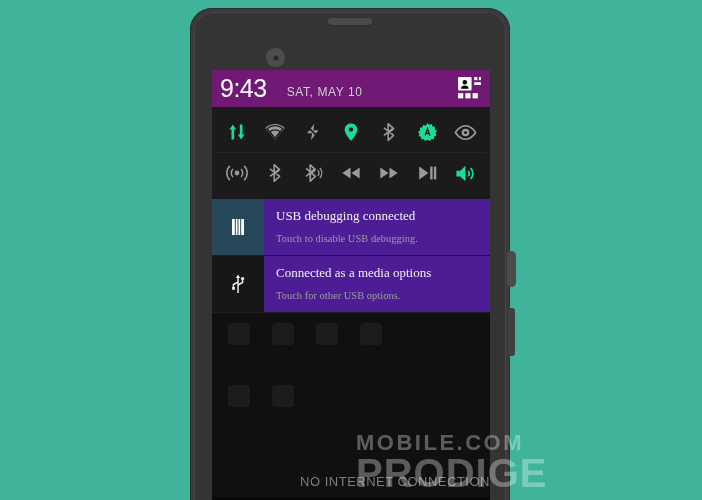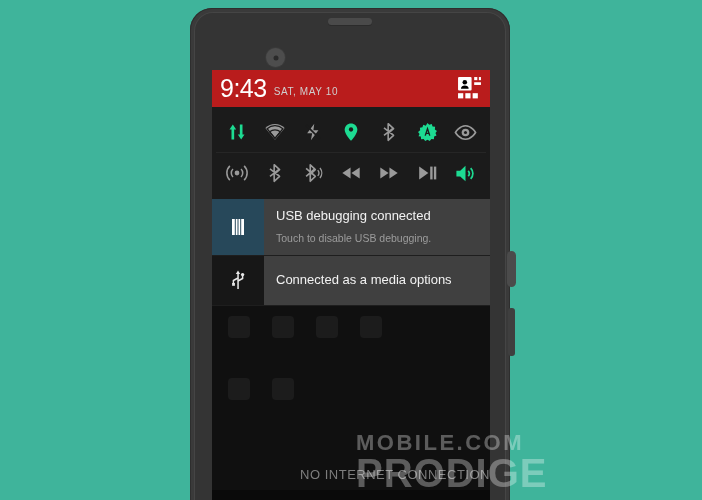--- a/index.html
+++ b/index.html
@@ -74,38 +74,38 @@
     position: absolute;
     left: 22px; top: 62px;
     width: 278px; height: 438px;
     background: #0a0a0a;
     overflow: hidden;
   }
 
   
   #status-bar {
     height: 37px;
-    background: #b91c1c;
+    background: #701a75;
     display: flex;
     align-items: center;
     padding: 0 8px 0 8px;
     position: relative;
   }
   #clock-time {
     color: #fff;
     font-size: 25px;
     font-weight: 300;
     letter-spacing: -0.5px;
     line-height: 1;
   }
   #clock-date {
     color: #cfcfcf;
-    font-size: 10px;
+    font-size: 12px;
     letter-spacing: 0.6px;
-    margin-left: 7px;
+    margin-left: 20px;
     padding-top: 6px;
   }
   #status-right { margin-left: auto; display: flex; align-items: center; }
   #settings-icon-btn { width: 25px; height: 25px; display:block; }
 
   
   #quick-settings { background: #1b1b1b; padding: 5px 0 6px 0; }
   .qs-row {
     display: flex;
     justify-content: space-around;
@@ -130,23 +130,23 @@
   }
   .notif-icon-box {
     width: 52px;
     display: flex; align-items: center; justify-content: center;
     flex: 0 0 52px;
   }
   .notif-icon-box.teal { background: #27485a; }
   .notif-icon-box.plain { background: #171717; }
   .notif-body {
     flex: 1;
-    background: #404040;
+    background: #4c1d95;
     padding: 9px 10px 9px 12px;
-    display: flex; flex-direction: column; justify-content: center;
+    display: flex; flex-direction: column; justify-content: center; font-family: Liberation Serif, serif;
   }
   .notif-title {
     color: #f2f2f2;
     font-size: 13px;
     line-height: 1.25;
     font-weight: 400;
   }
   .notif-sub {
     color: #9c9c9c;
     font-size: 10.5px;
@@ -353,20 +353,21 @@
             <path d="M8 1.5 L5.8 5 H10.2 Z" fill="#e8e8e8"></path>
             <rect x="7.3" y="4" width="1.5" height="16" fill="#e8e8e8"></rect>
             <path d="M8 9 L3.4 11.5 V15" fill="none" stroke="#e8e8e8" stroke-width="1.5"></path>
             <path d="M8 12 L12.6 9.5 V6.5" fill="none" stroke="#e8e8e8" stroke-width="1.5"></path>
             <rect x="2.1" y="14" width="2.8" height="2.8" fill="#e8e8e8"></rect>
             <circle cx="12.6" cy="5.6" r="1.7" fill="#e8e8e8"></circle>
           </svg>
         </div>
         <div class="notif-body">
           <div class="notif-title">Connected as a media options</div>
+          <div class="notif-sub">Touch for other USB options.</div>
         </div>
       </div>
 
     </div>
 
     <div id="screen-lower">
       <div class="ghost-row" style="left:16px; top:10px;">
         <span class="ghost-cell"></span>
         <span class="ghost-cell"></span>
         <span class="ghost-cell"></span>

